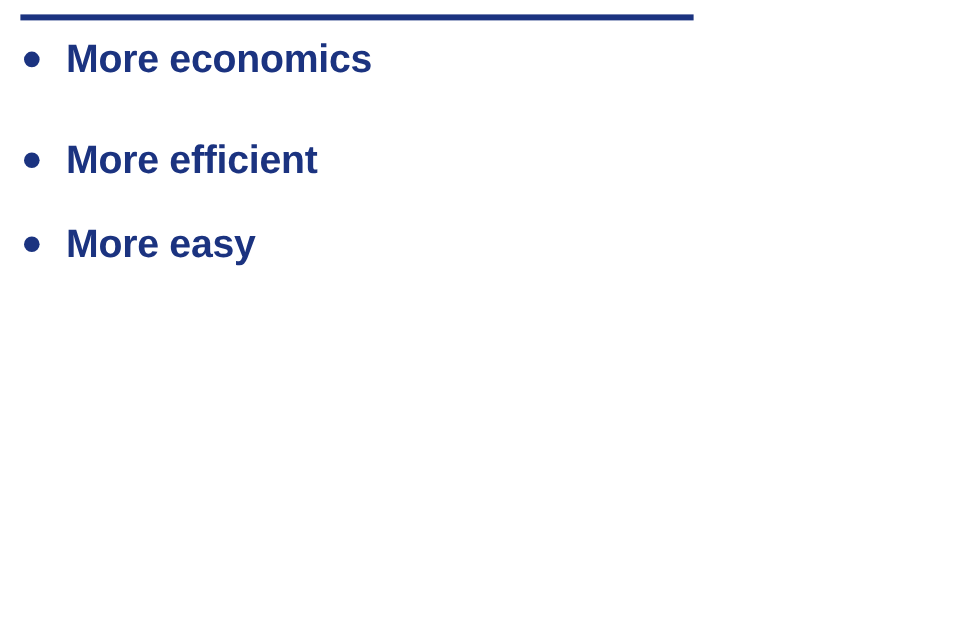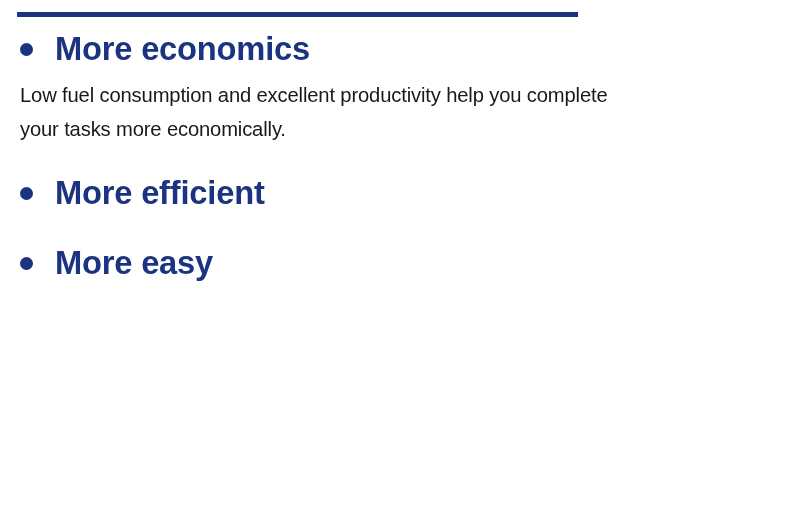--- a/index.html
+++ b/index.html
@@ -83,40 +83,36 @@
     color: #191919;
     line-height: 34px;
     white-space: nowrap;
     letter-spacing: -0.15px;
     transform: scaleX(0.985);
     transform-origin: left center;
   }
 
   
   .section-1 { margin-top: 0px; }
-  .section-2 { margin-top: 24px; }
+  .section-2 { margin-top: 40px; }
   .section-3 { margin-top: 26px; text-align: right; }
 </style>
 </head>
 <body>
 
 <div class="page">
 
   <div class="top-rule"></div>
 
   <div class="content">
 
     <div class="section section-1">
       <div class="heading-row">
         <span class="bullet"></span>
         <span class="heading-text">More economics</span>
-      </div>
-      <div class="body-block">
-        <div class="body-line">Low fuel consumption and excellent productivity help you complete</div>
-        <div class="body-line">your tasks more economically.</div>
       </div>
     </div>
 
     <div class="section section-2">
       <div class="heading-row">
         <span class="bullet"></span>
         <span class="heading-text">More efficient</span>
       </div>
     </div>
 

